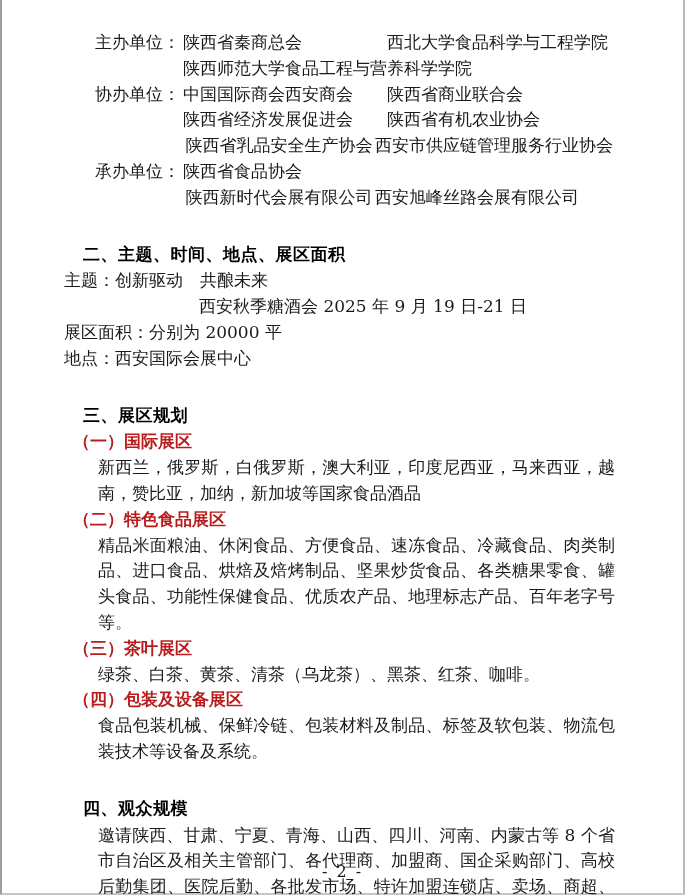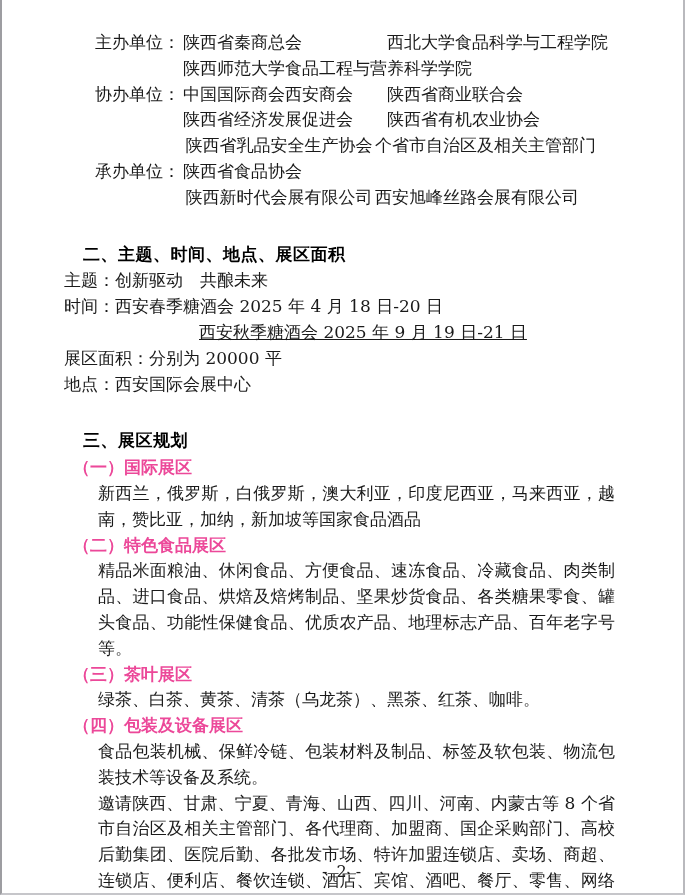--- a/index.html
+++ b/index.html
@@ -39,26 +39,26 @@
     font-family: Liberation Mono, monospace;
     font-weight: bold;
     color: #000;
     letter-spacing: 0.5px;
     margin-top: 32px;
   }
   .subhead {
     padding-left: 71px;
     font-family: "DejaVu Sans", sans-serif;
     font-weight: bold;
-    color: #ec4899;
+    color: #b91c1c;
   }
 
   
   .s2-line { padding-left: 62px; }
-  .s2-line.indent2 { padding-left: 197px; text-decoration: underline; }
+  .s2-line.indent2 { padding-left: 197px; }
   .s2-label { }
 
   
   .para {
     margin-left: 96px;
     width: 517px;
     text-align: justify;
     text-justify: inter-ideograph;
   }
 
@@ -85,37 +85,34 @@
       <div class="line org-line">
         <span class="org-label"></span><span class="org-c1">陕西师范大学食品工程与营养科学学院</span>
       </div>
       <div class="line org-line">
         <span class="org-label">协办单位：</span><span class="org-c1 w204">中国国际商会西安商会</span><span>陕西省商业联合会</span>
       </div>
       <div class="line org-line">
         <span class="org-label"></span><span class="org-c1 w204">陕西省经济发展促进会</span><span>陕西省有机农业协会</span>
       </div>
       <div class="line org-line">
-        <span class="org-label"></span><span class="org-c1 w192">陕西省乳品安全生产协会</span><span>个省市自治区及相关主管部门</span>
+        <span class="org-label"></span><span class="org-c1 w192">陕西省乳品安全生产协会</span><span>西安市供应链管理服务行业协会</span>
       </div>
       <div class="line org-line">
         <span class="org-label">承办单位：</span><span class="org-c1">陕西省食品协会</span>
       </div>
       <div class="line org-line">
         <span class="org-label"></span><span class="org-c1 w192">陕西新时代会展有限公司</span><span>西安旭峰丝路会展有限公司</span>
       </div>
     </div>
 
     <div>
       <div class="line h2">二、主题、时间、地点、展区面积</div>
       <div class="line s2-line">
         <span class="s2-label">主题：</span><span>创新驱动　共酿未来</span>
-      </div>
-      <div class="line s2-line">
-        <span class="s2-label">时间：</span><span>西安春季糖酒会 2025 年 4 月 18 日-20 日</span>
       </div>
       <div class="line s2-line indent2">
         <span>西安秋季糖酒会 2025 年 9 月 19 日-21 日</span>
       </div>
       <div class="line s2-line">
         <span class="s2-label">展区面积：</span><span>分别为 20000 平</span>
       </div>
       <div class="line s2-line">
         <span class="s2-label">地点：</span><span>西安国际会展中心</span>
       </div>
@@ -131,19 +128,20 @@
       <div class="para">精品米面粮油、休闲食品、方便食品、速冻食品、冷藏食品、肉类制品、进口食品、烘焙及焙烤制品、坚果炒货食品、各类糖果零食、罐头食品、功能性保健食品、优质农产品、地理标志产品、百年老字号等。</div>
 
       <div class="line subhead">（三）茶叶展区</div>
       <div class="para">绿茶、白茶、黄茶、清茶（乌龙茶）、黑茶、红茶、咖啡。</div>
 
       <div class="line subhead">（四）包装及设备展区</div>
       <div class="para">食品包装机械、保鲜冷链、包装材料及制品、标签及软包装、物流包装技术等设备及系统。</div>
     </div>
 
     <div>
+      <div class="line h2">四、观众规模</div>
       <div class="para">邀请陕西、甘肃、宁夏、青海、山西、四川、河南、内蒙古等 8 个省市自治区及相关主管部门、各代理商、加盟商、国企采购部门、高校后勤集团、医院后勤、各批发市场、特许加盟连锁店、卖场、商超、连锁店、便利店、餐饮连锁、酒店、宾馆、酒吧、餐厅、零售、网络零售等诸多领域，本届交易会计划邀请 5000 余家采购单位，同时计划邀请陕西省内 600 余家省级</div>
     </div>
 
   </div>
 
   <div class="footer">- 2 -</div>
 </div>
 
 </body></html>

